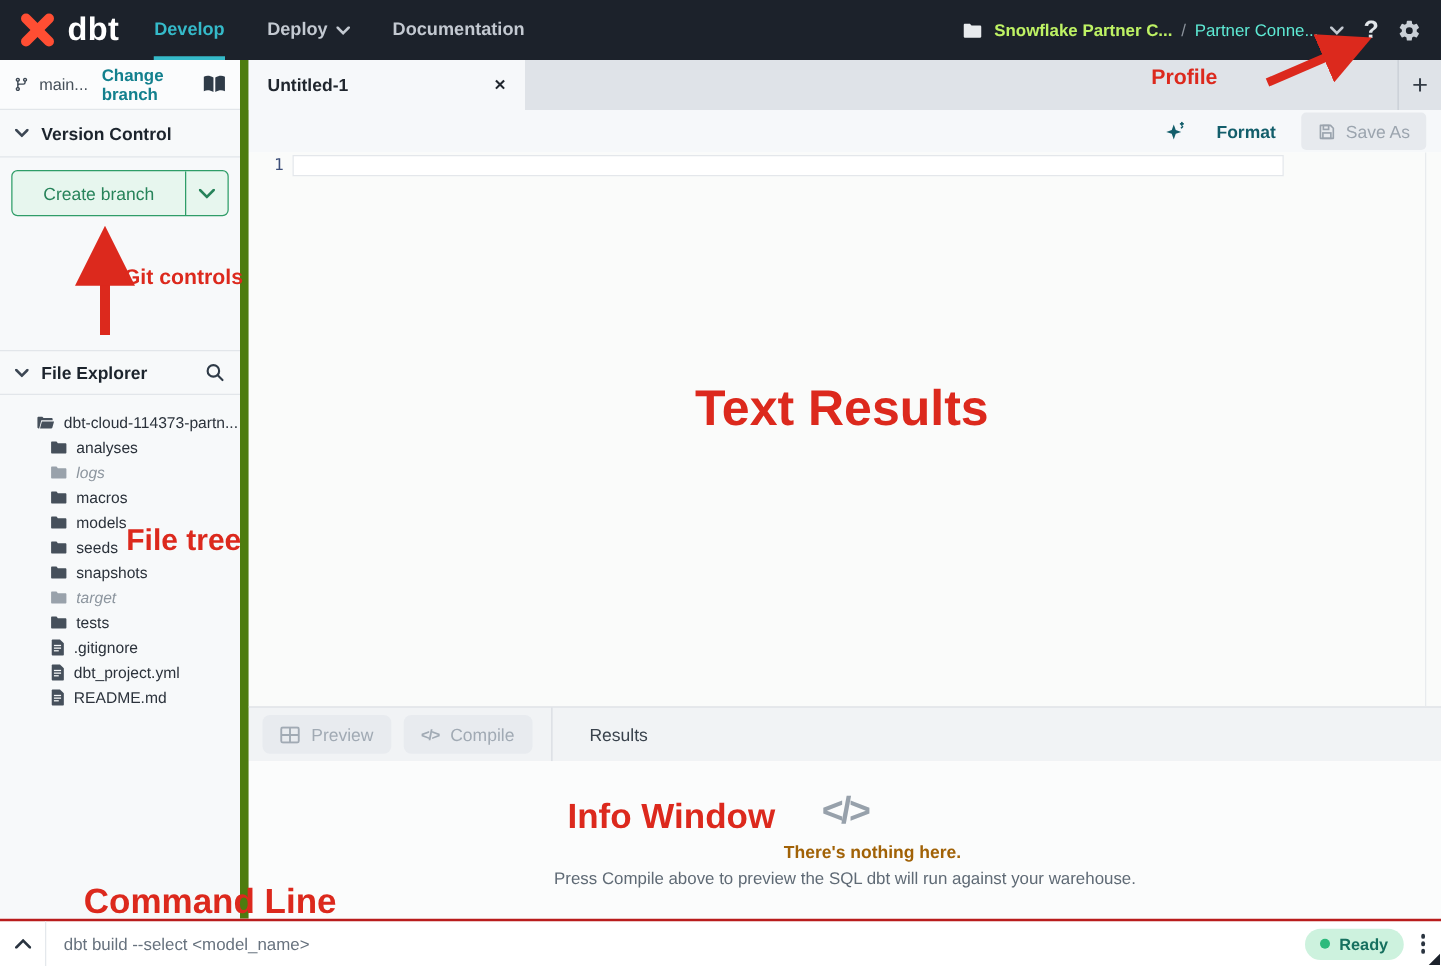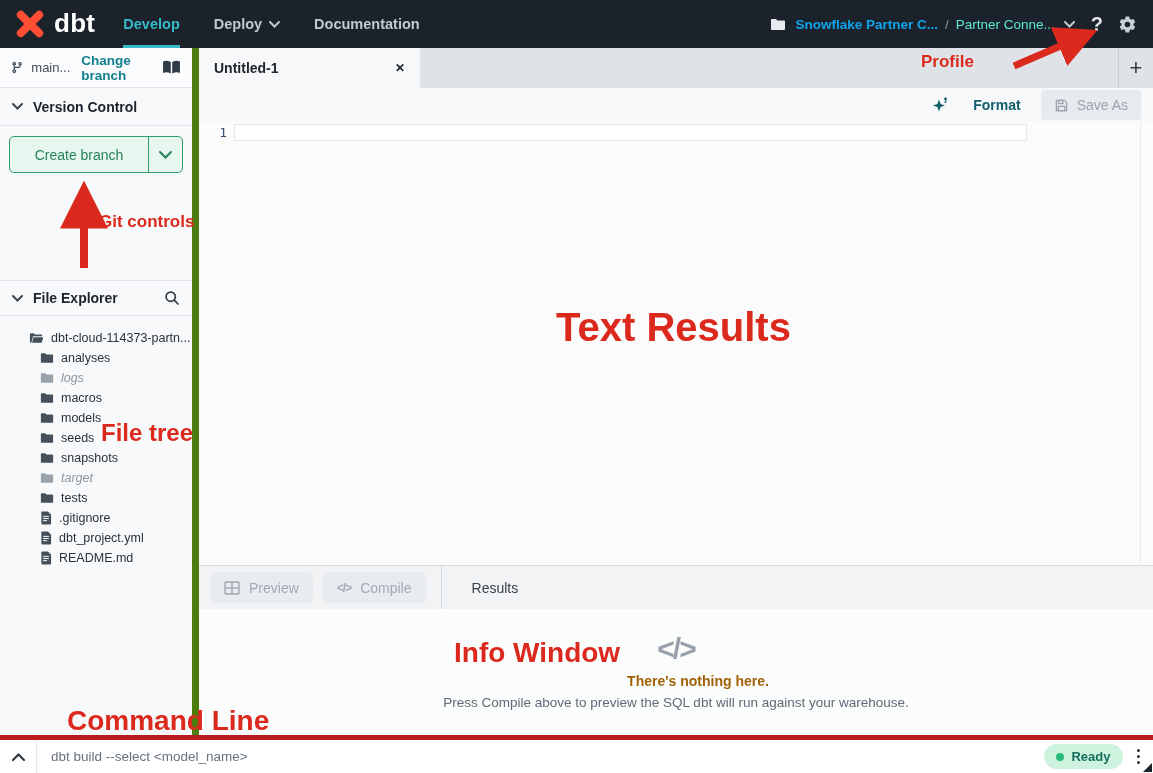--- a/index.html
+++ b/index.html
@@ -11,21 +11,21 @@
   
   .navbar { height:48px; background:#1c222b; display:flex; align-items:center; padding:0 16px 0 14px; }
   .logo { display:flex; align-items:center; gap:8px; margin-right:28px; }
   .logo-mark { width:32px; height:32px; }
   .logo-text { color:#fff; font-size:26px; font-weight:700; letter-spacing:.3px; line-height:1; margin-top:-3px; }
   .nav-items { display:flex; align-items:stretch; height:48px; }
   .nav-item { position:relative; display:flex; align-items:center; gap:7px; margin-right:34px; font-size:14.5px; font-weight:600; color:#c3c9d1; cursor:pointer; }
   .nav-item.active { color:#35bac9; }
   .nav-item.active::after { content:""; position:absolute; left:0; right:0; bottom:0; height:3px; background:#35bac9; }
   .nav-right { margin-left:auto; display:flex; align-items:center; }
-  .proj-account { color:#0ea5e9; font-weight:700; font-size:13.5px; margin-left:9px; }
+  .proj-account { color:#bef264; font-weight:700; font-size:13.5px; margin-left:9px; }
   .proj-sep { color:#8b929b; margin:0 7px; font-size:13.5px; }
   .proj-name { color:#5eead4; font-size:13.5px; margin-right:9px; }
   .help-glyph { font-size:20px; font-weight:700; color:#e2e6ea; margin-left:16px; cursor:pointer; }
   .gear-wrap { margin-left:15px; cursor:pointer; display:flex; }
 
   
   .main-row { display:flex; height:687px; }
 
   
   .sidebar { width:199px; background:#f7f9fa; border-right:7px solid #4d7c0f; display:flex; flex-direction:column; flex:none; }
@@ -71,21 +71,21 @@
   .panel-vdiv { width:1px; align-self:stretch; background:#d7dce1; margin:0 14px 0 5px; }
   .panel-tab { height:44px; display:flex; align-items:center; padding:0 16px; font-size:14px; color:#39424c; position:relative; cursor:pointer; }
   .panel-tab.active { font-weight:700; color:#20262e; }
   .panel-tab.active::after { content:""; position:absolute; left:6px; right:6px; bottom:0; height:3px; background:#5b6570; }
   .panel-body { flex:none; height:126px; background:#fbfcfc; display:flex; flex-direction:column; align-items:center; justify-content:center; }
   .code-glyph { font-size:30px; font-weight:700; color:#97a1ab; letter-spacing:-2px; line-height:1; }
   .empty-title { font-size:14px; font-weight:700; color:#a16207; margin-top:9px;margin-left:44px; }
   .empty-sub { font-size:13.5px; color:#5f6a75; margin-top:6px; }
 
   
-  .command-bar { height:38px; background:#fff; border-top:5px solid #b91c1c; display:flex; align-items:center; position:relative; }
+  .command-bar { height:38px; background:#fff; border-top:2px solid #b91c1c; display:flex; align-items:center; position:relative; }
   .cmd-toggle { width:37px; height:100%; display:flex; align-items:center; justify-content:center; border-right:1px solid #e4e8ec; cursor:pointer; flex:none; }
   .cmd-placeholder { flex:1; padding-left:14px; font-size:13.5px; color:#67727e; cursor:text; white-space:nowrap; overflow:hidden; }
   .ready-badge { height:25px; background:#cdf2de; border-radius:13px; display:flex; align-items:center; gap:7px; padding:0 12px; font-size:13px; font-weight:600; color:#16705f; margin-right:14px; flex:none; }
   .dot { width:8px; height:8px; border-radius:50%; background:#2cba7c; }
   .kebab { display:flex; flex-direction:column; gap:2.5px; margin-right:13px; cursor:pointer; flex:none; }
   .kebab i { width:3.5px; height:3.5px; border-radius:50%; background:#2a3440; }
   .resize-corner { position:absolute; right:1px; bottom:1px; width:0; height:0; border-left:9px solid transparent; border-bottom:9px solid #1c222b; }
 
   
   .overlay { position:absolute; inset:0; pointer-events:none; z-index:40; }

